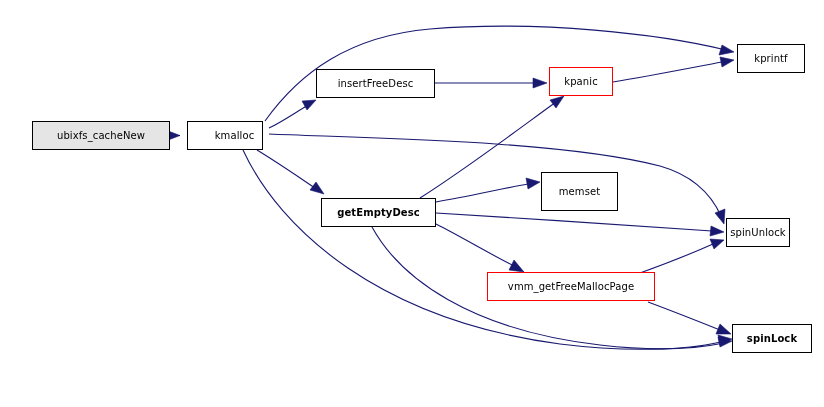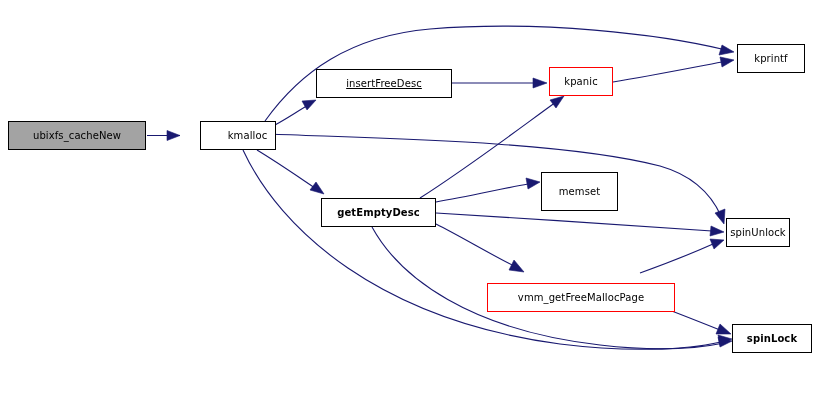--- a/index.html
+++ b/index.html
@@ -36,22 +36,23 @@
     position: absolute;
     box-sizing: border-box;
     display: flex;
     align-items: center;
     justify-content: center;
     background: #ffffff;
     border: 1px solid #000000;
     white-space: nowrap;
   }
   .node-box.highlight {
-    background: #a3a3a3;
+    background: #e5e5e5;
     border: 1px solid #000000;
+    margin-left: 24px;
   }
   .node-box.danger {
     border: 1px solid #ff0000;
   }
   .node-label {
     font-family: "DejaVu Sans", sans-serif;
     font-size: 10px;
     line-height: 15px;
     color: #000000;
     letter-spacing: 0.1px;
@@ -121,41 +122,41 @@
       </g>
       <g>
         <path class="edge-path" d="M 648,302 C 675,312 700,322 720,330" stroke="#191970"></path>
         <path class="edge-head" d="M 731,334 L 720,324 L 716,334 Z" fill="#191970" stroke="#191970"></path>
       </g>
     </svg>
   <div id="node-layer">
       <div class="node-box highlight" style="left: 8px; top: 121px; width: 138px; height: 29px;">
         <span class="node-label">ubixfs_cacheNew</span>
       </div>
-      <div class="node-box" style="left: 200px; top: 121px; width: 76px; height: 29px; padding-left: 19px;">
+      <div class="node-box" style="left: 187px; top: 121px; width: 76px; height: 29px; padding-left: 19px;">
         <span class="node-label">kmalloc</span>
       </div>
-      <div class="node-box" style="left: 316px; top: 69px; width: 136px; height: 29px; text-decoration: underline;">
+      <div class="node-box" style="left: 316px; top: 69px; width: 119px; height: 29px;">
         <span class="node-label">insertFreeDesc</span>
       </div>
       <div class="node-box danger" style="left: 549px; top: 67px; width: 64px; height: 29px;">
         <span class="node-label">kpanic</span>
       </div>
       <div class="node-box" style="left: 737px; top: 44px; width: 68px; height: 29px;">
         <span class="node-label">kprintf</span>
       </div>
       <div class="node-box" style="left: 321px; top: 198px; width: 115px; height: 29px; font-weight: bold;">
         <span class="node-label">getEmptyDesc</span>
       </div>
       <div class="node-box" style="left: 541px; top: 172px; width: 77px; height: 39px;">
         <span class="node-label">memset</span>
       </div>
       <div class="node-box" style="left: 726px; top: 218px; width: 64px; height: 29px;">
         <span class="node-label">spinUnlock</span>
       </div>
-      <div class="node-box danger" style="left: 487px; top: 283px; width: 188px; height: 29px;">
+      <div class="node-box danger" style="left: 487px; top: 272px; width: 168px; height: 29px;">
         <span class="node-label">vmm_getFreeMallocPage</span>
       </div>
       <div class="node-box" style="left: 732px; top: 324px; width: 80px; height: 29px; font-weight: bold;">
         <span class="node-label">spinLock</span>
       </div>
     </div>
 </div>
 
 </body></html>

